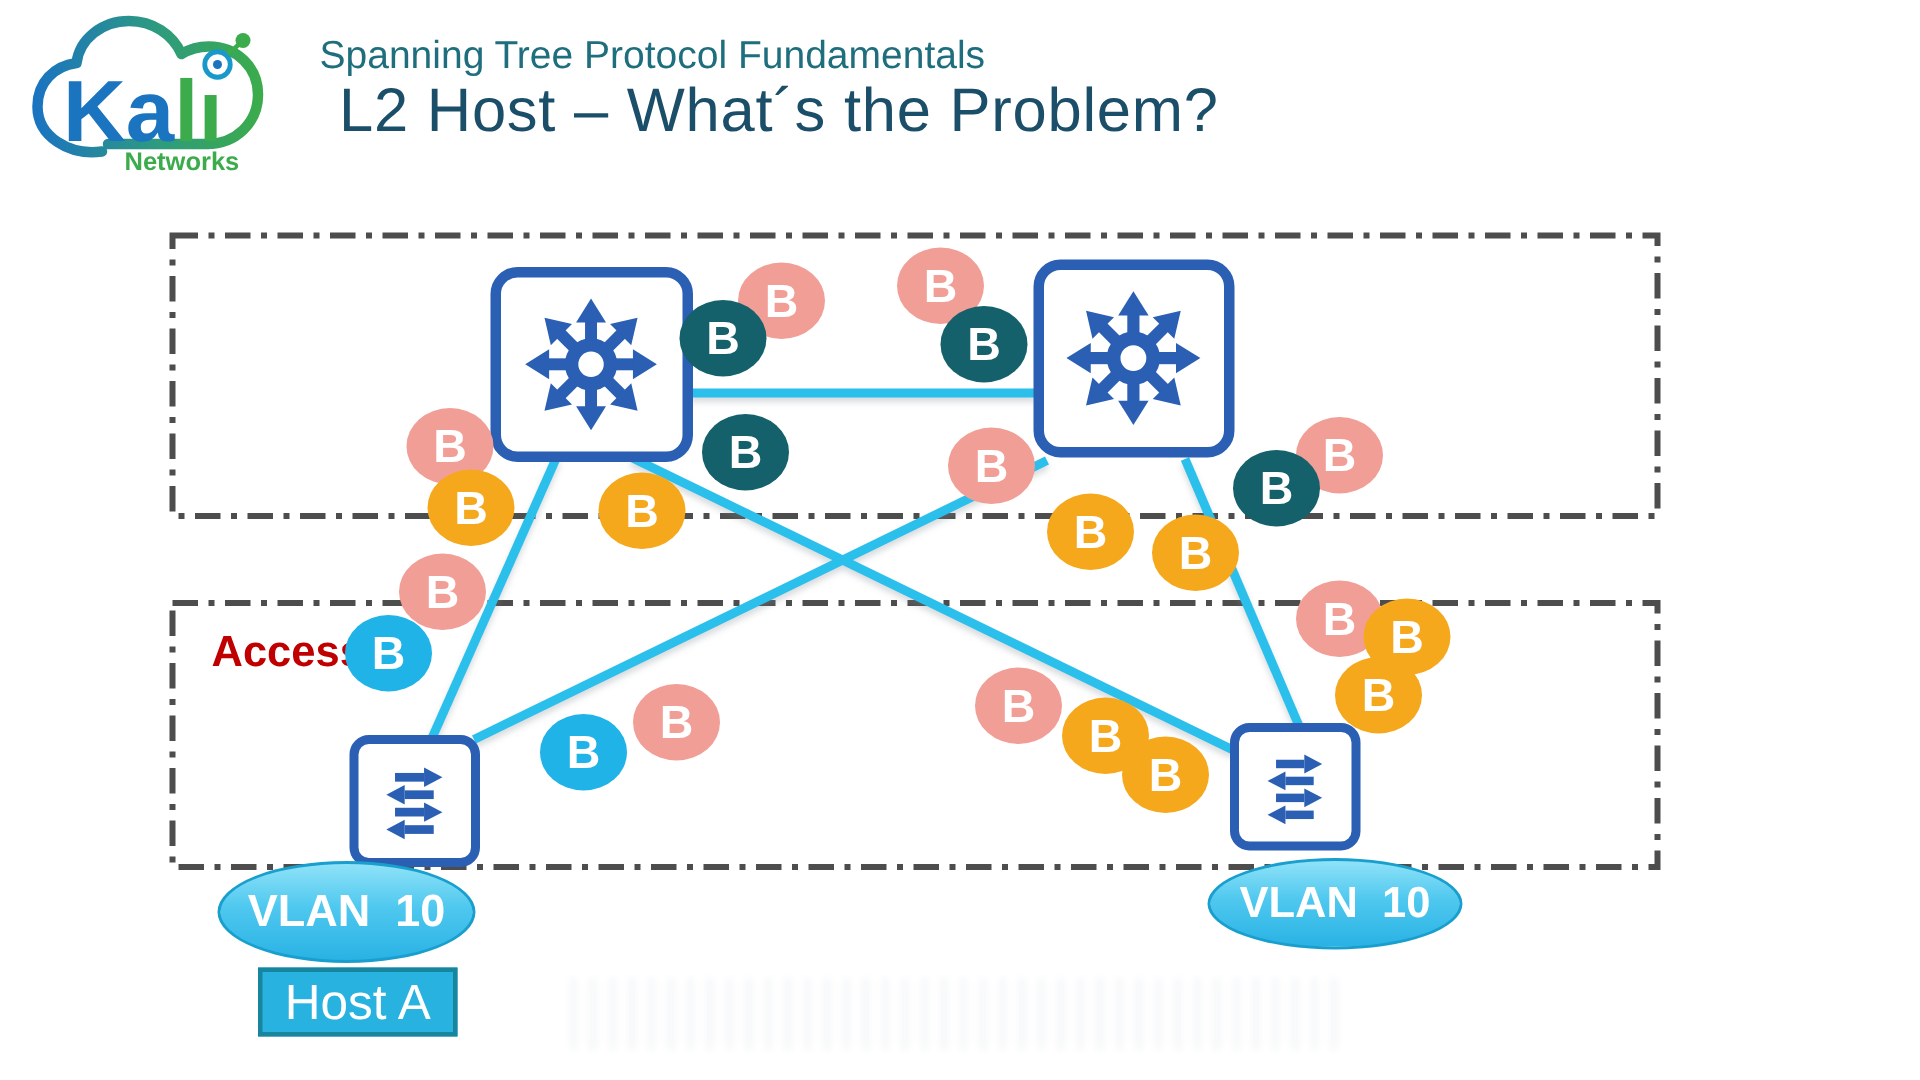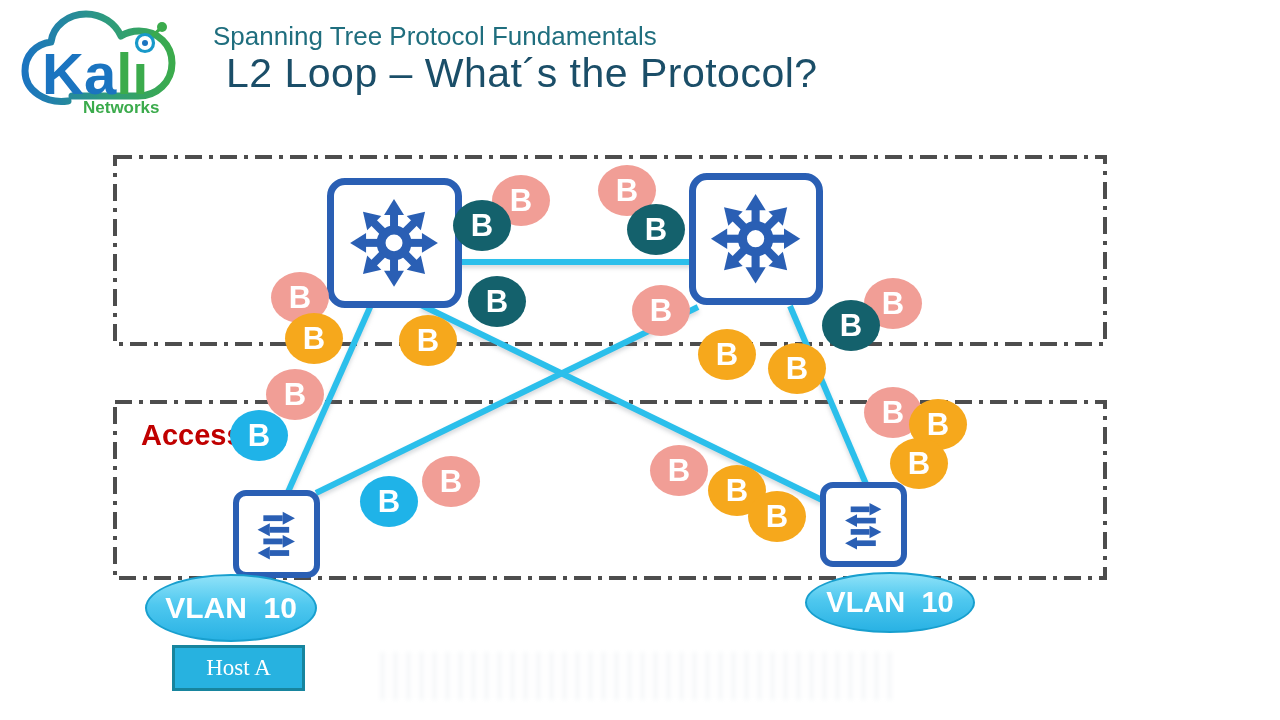--- a/index.html
+++ b/index.html
@@ -30,21 +30,21 @@
 
   .vlan{position:absolute;z-index:5;border-radius:50%;border:2px solid #189FCE;
         background:linear-gradient(180deg,#8FE2F8 0%,#4FC8EF 45%,#29B2E4 100%);
         color:#fff;font-weight:bold;display:flex;align-items:center;justify-content:center;
         white-space:pre;}
   .vlan-l{left:145px;top:574px;width:168px;height:64px;font-size:30px;}
   .vlan-r{left:805px;top:572px;width:166px;height:57px;font-size:29px;}
 
   .host{position:absolute;left:172px;top:645px;width:133px;height:46px;z-index:5;
         box-sizing:border-box;background:#27B2E0;border:3px solid #17859E;
-        color:#fff;font-size:23px;display:flex;align-items:center;justify-content:center;font-family:Liberation Serif, serif;}
+        color:#fff;font-size:33px;display:flex;align-items:center;justify-content:center;}
 
   .ghost{position:absolute;left:380px;top:652px;width:520px;height:48px;opacity:.07;filter:blur(2px);
          background:repeating-linear-gradient(90deg,#8aa0b0 0 5px,transparent 5px 13px);}
 </style>
 </head>
 <body>
 
 <div class="stage">
 
   <svg class="logo" viewBox="0 0 212 122">
@@ -62,21 +62,21 @@
     <g>
       <circle cx="139" cy="41" r="8.5" fill="none" stroke="#1899C9" stroke-width="3.2"></circle>
       <circle cx="139" cy="41" r="3" fill="#1B74C0"></circle>
       <line x1="146" y1="34" x2="154" y2="27" stroke="#3BAB4C" stroke-width="3"></line>
       <circle cx="156" cy="25" r="5" fill="#3BAB4C"></circle>
     </g>
     <text x="77" y="111" font-size="17" font-weight="bold" fill="#3BAB4C">Networks</text>
   </svg>
 
   <div class="subtitle">Spanning Tree Protocol Fundamentals</div>
-  <div class="title">L2 Loop – What´s the Protocol?</div>
+  <div class="title">L2 Host – What´s the Problem?</div>
 
   <svg class="overlay" width="1280" height="720">
     <rect x="115" y="157" width="990" height="187" fill="none" stroke="#4D4D4D" stroke-width="4" stroke-dasharray="17 7 4 7"></rect>
     <rect x="115" y="402" width="990" height="176" fill="none" stroke="#4D4D4D" stroke-width="4" stroke-dasharray="17 7 4 7"></rect>
     <g stroke="#2BBFEB" stroke-width="6" style="filter:drop-shadow(0 3px 2px rgba(120,130,140,.30))">
       <line x1="460" y1="262" x2="691" y2="262"></line>
       <line x1="371" y1="305" x2="288" y2="492"></line>
       <line x1="421" y1="305" x2="822" y2="500"></line>
       <line x1="316" y1="493" x2="698" y2="307"></line>
       <line x1="790" y1="306" x2="866" y2="484"></line>

